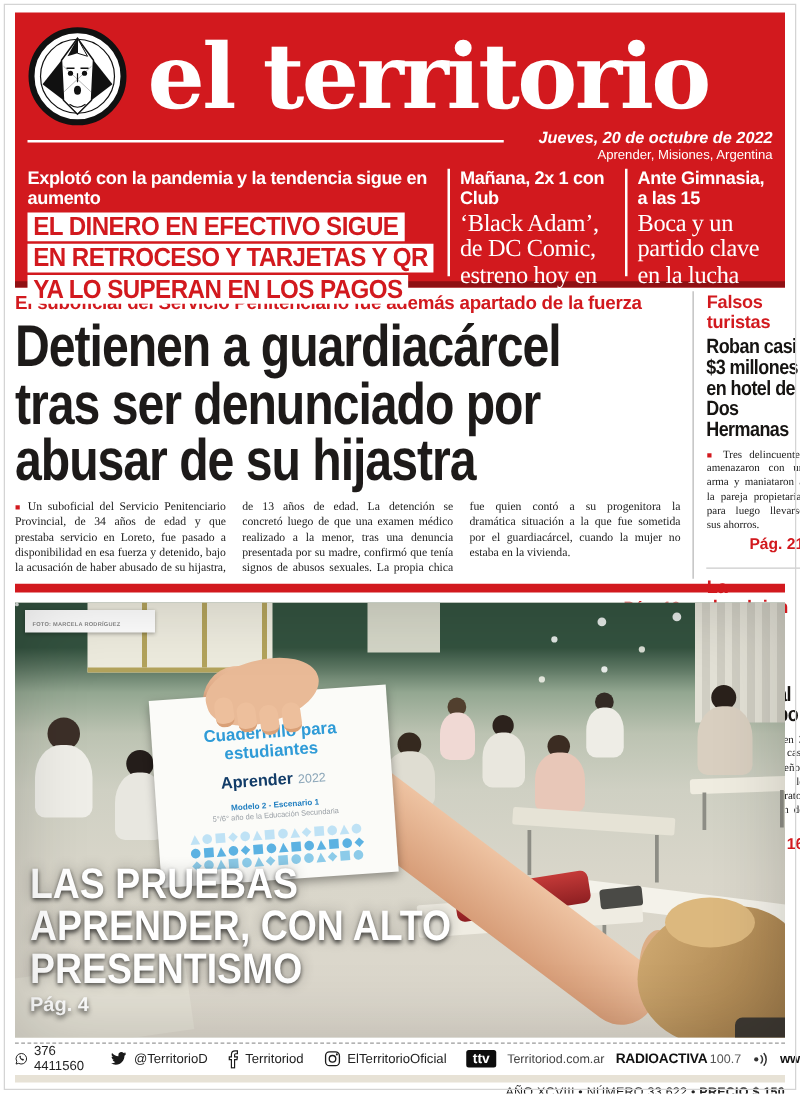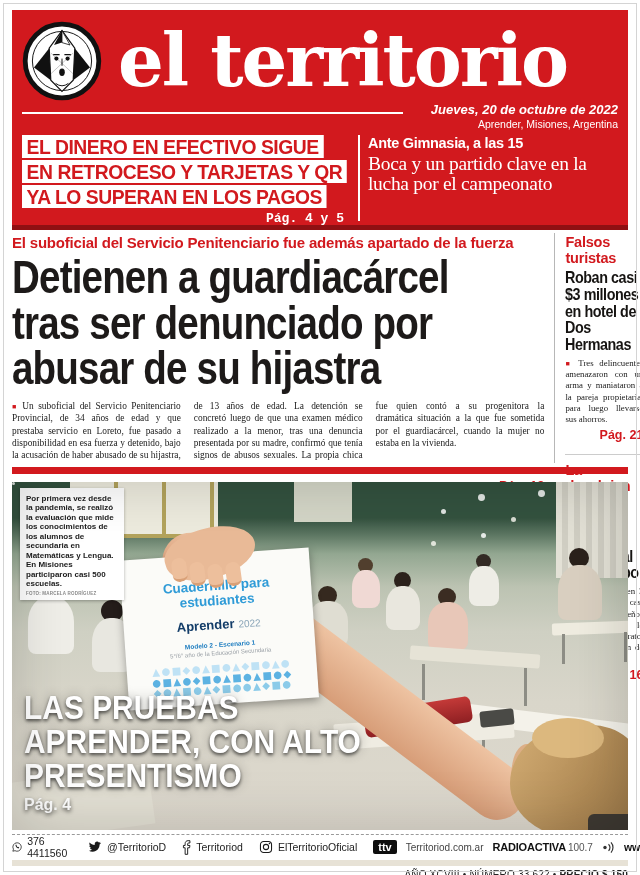--- a/index.html
+++ b/index.html
@@ -168,24 +168,30 @@
     </div>
     <div class="daterow">
       <div class="mastrule"></div>
       <div class="dateblock">
         <div class="date">Jueves, 20 de octubre de 2022</div>
         <div class="loc">Aprender, Misiones, Argentina</div>
       </div>
     </div>
     <div class="bandrow">
       <div class="bcol1">
+        <div class="bkicker">Explotó con la pandemia y la tendencia sigue en aumento</div>
         <div class="stripwrap"><span class="strip">EL DINERO EN EFECTIVO SIGUE</span></div>
         <div class="stripwrap"><span class="strip">EN RETROCESO Y TARJETAS Y QR</span></div>
         <div class="stripwrap"><span class="strip">YA LO SUPERAN EN LOS PAGOS</span></div>
         <div class="bpage" style="width:322px;font-family:Liberation Mono, monospace;">Pág. 4 y 5</div>
+      </div>
+      <div class="bcol2">
+        <div class="bkicker">Mañana, 2x 1 con Club</div>
+        <div class="bserif">‘Black Adam’, de DC Comic, estreno hoy en el Imax</div>
+        <div class="bpage">Pág. 17</div>
       </div>
       <div class="bcol3">
         <div class="bkicker">Ante Gimnasia, a las 15</div>
         <div class="bserif">Boca y un partido clave en la lucha por el campeonato</div>
       </div>
     </div>
   </div>
 
   <div class="mainrow">
     <div class="mainstory">
@@ -304,21 +310,20 @@
     <div class="abs finger" style="left:178px;top:80px;"></div>
     <div class="abs finger" style="left:196px;top:82px;"></div>
     <div class="abs finger" style="left:214px;top:80px;"></div>
 
     <div class="abs woman-face"></div>
     <div class="abs woman-hair"></div>
     <div class="abs woman-hair2"></div>
     <div class="abs woman-shoulder"></div>
 
     <div class="abs caption">
-      <div class="cap-text">Por primera vez desde la pandemia, se realizó la evaluación que mide los conocimientos de los alumnos de secundaria en Matemáticas y Lengua. En Misiones participaron casi 500 escuelas.</div>
       <div class="cap-credit">FOTO: MARCELA RODRÍGUEZ</div>
     </div>
 
     <div class="abs photoh">
       <div class="ph-lines">
         <span>LAS PRUEBAS</span>
         <span>APRENDER, CON ALTO</span>
         <span>PRESENTISMO</span>
       </div>
       <div class="ph-page">Pág. 4</div>

